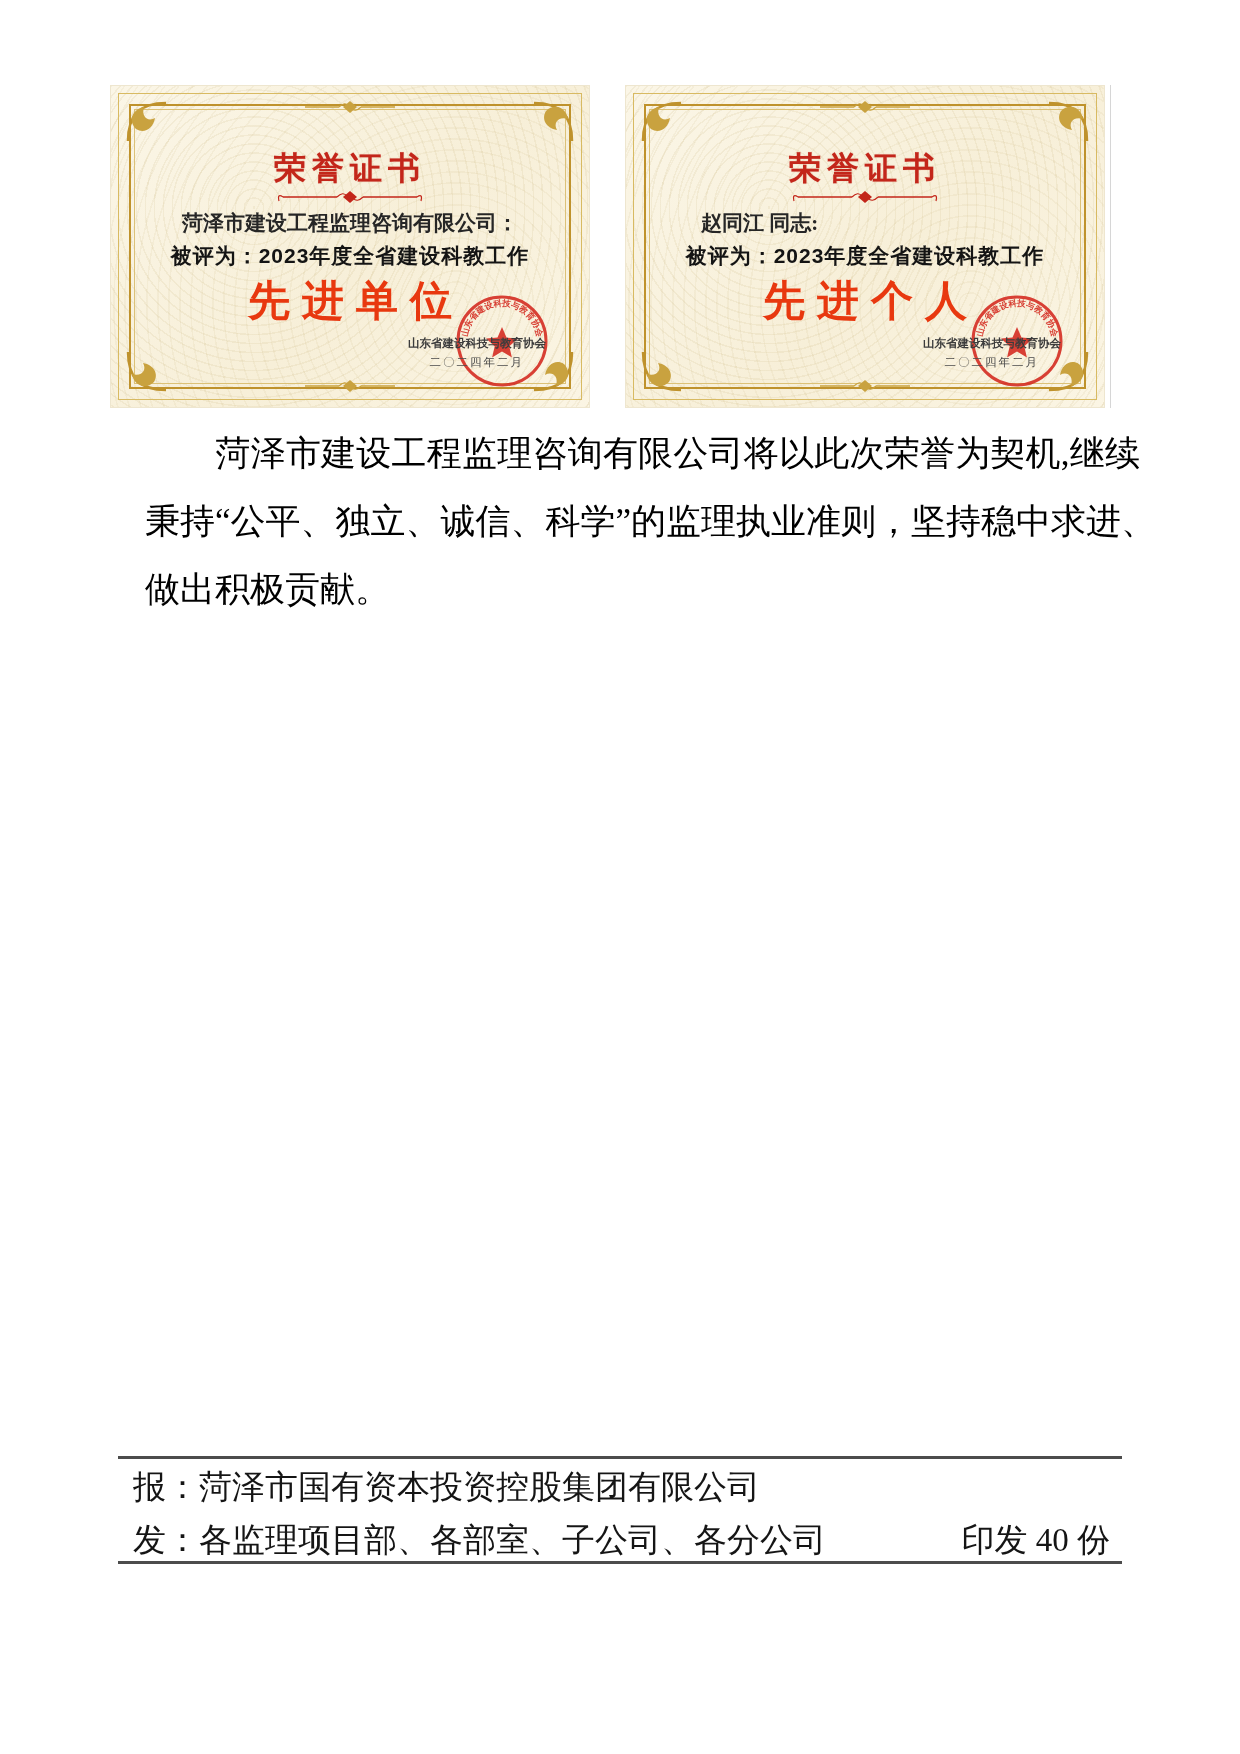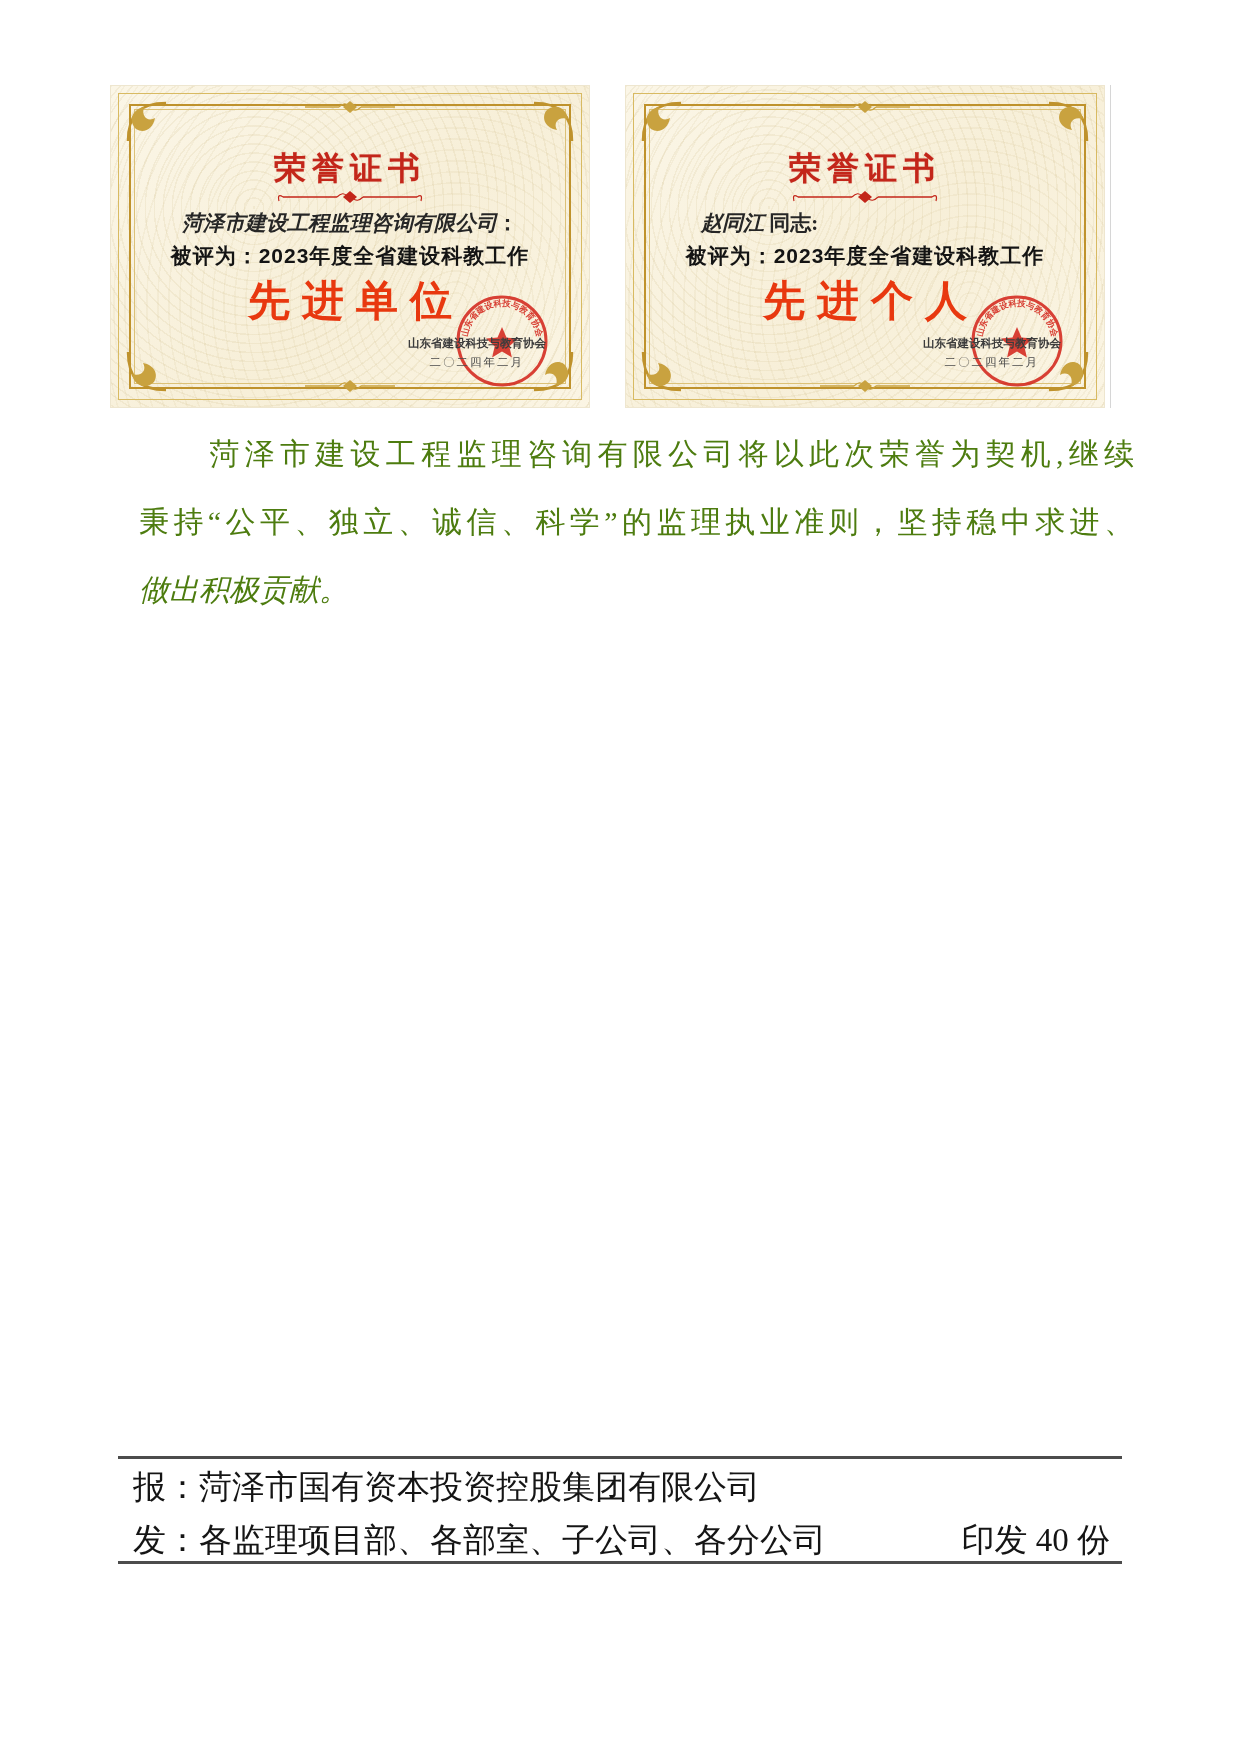--- a/index.html
+++ b/index.html
@@ -40,21 +40,21 @@
     position:absolute;top:62px;left:0;right:0;text-align:center;
     font-family:"Liberation Sans","DejaVu Sans",sans-serif;
     font-size:32px;font-weight:bold;letter-spacing:6px;color:#c3261a;
     text-shadow:0 0 1px rgba(195,38,26,.4);
   }
   .cert-flourish{position:absolute;top:104px;left:50%;transform:translateX(-50%);width:150px;height:16px;}
   .cert-name{
     position:absolute;top:124px;left:0;right:0;text-align:center;
     font-size:21px;font-weight:bold;color:#262626;white-space:nowrap;
   }
-  .cert-name .script{font-style:italic;font-family:"DejaVu Serif","Liberation Serif",serif;}
+  .cert-name .script{font-family:"DejaVu Serif","Liberation Serif",serif;}
   .cert-name.left-align{text-align:left;left:76px;right:auto;}
   .cert-award-line{
     position:absolute;top:157px;left:0;right:0;text-align:center;
     font-family:"Liberation Sans","DejaVu Sans",sans-serif;
     font-size:21px;font-weight:bold;color:#141414;letter-spacing:1px;
   }
   .cert-award-title{
     position:absolute;top:188px;left:0;right:0;text-align:center;
     font-family:"Liberation Sans","DejaVu Sans",sans-serif;
     font-size:42px;font-weight:bold;color:#e8380f;letter-spacing:12px;
@@ -68,25 +68,25 @@
   .cert-date{
     position:absolute;right:66px;top:270px;
     font-family:"Liberation Sans","DejaVu Sans",sans-serif;
     font-size:11.5px;color:#4a4a4a;z-index:2;letter-spacing:2px;margin-left:36px;
   }
   .cert-seal{position:absolute;left:344px;top:208px;width:96px;height:96px;opacity:.88;z-index:1;}
   .img-edge{position:absolute;left:1110px;top:85px;width:1px;height:323px;background:#d6d6d6;}
 
   
   .body-text{
-    position:absolute;left:139px;top:420px;width:995px;
-    font-size:30px;line-height:68px;color:#4d7c0f;
+    position:absolute;left:145px;top:420px;width:995px;
+    font-size:35px;line-height:68px;color:#000000;
   }
   .body-line{text-align:justify;text-align-last:justify;white-space:nowrap;}
-  .body-line.last{text-align-last:left;font-style:italic;}
+  .body-line.last{text-align-last:left;}
 
   
   .rule{position:absolute;left:118px;width:1004px;height:3px;background:#4c4c4c;}
   .rule.top{top:1456px;}
   .rule.bottom{top:1561px;}
   .footer-row{
     position:absolute;left:133px;width:977px;
     font-size:33px;color:#151515;white-space:nowrap;
   }
   .footer-row.report{top:1465px;}

